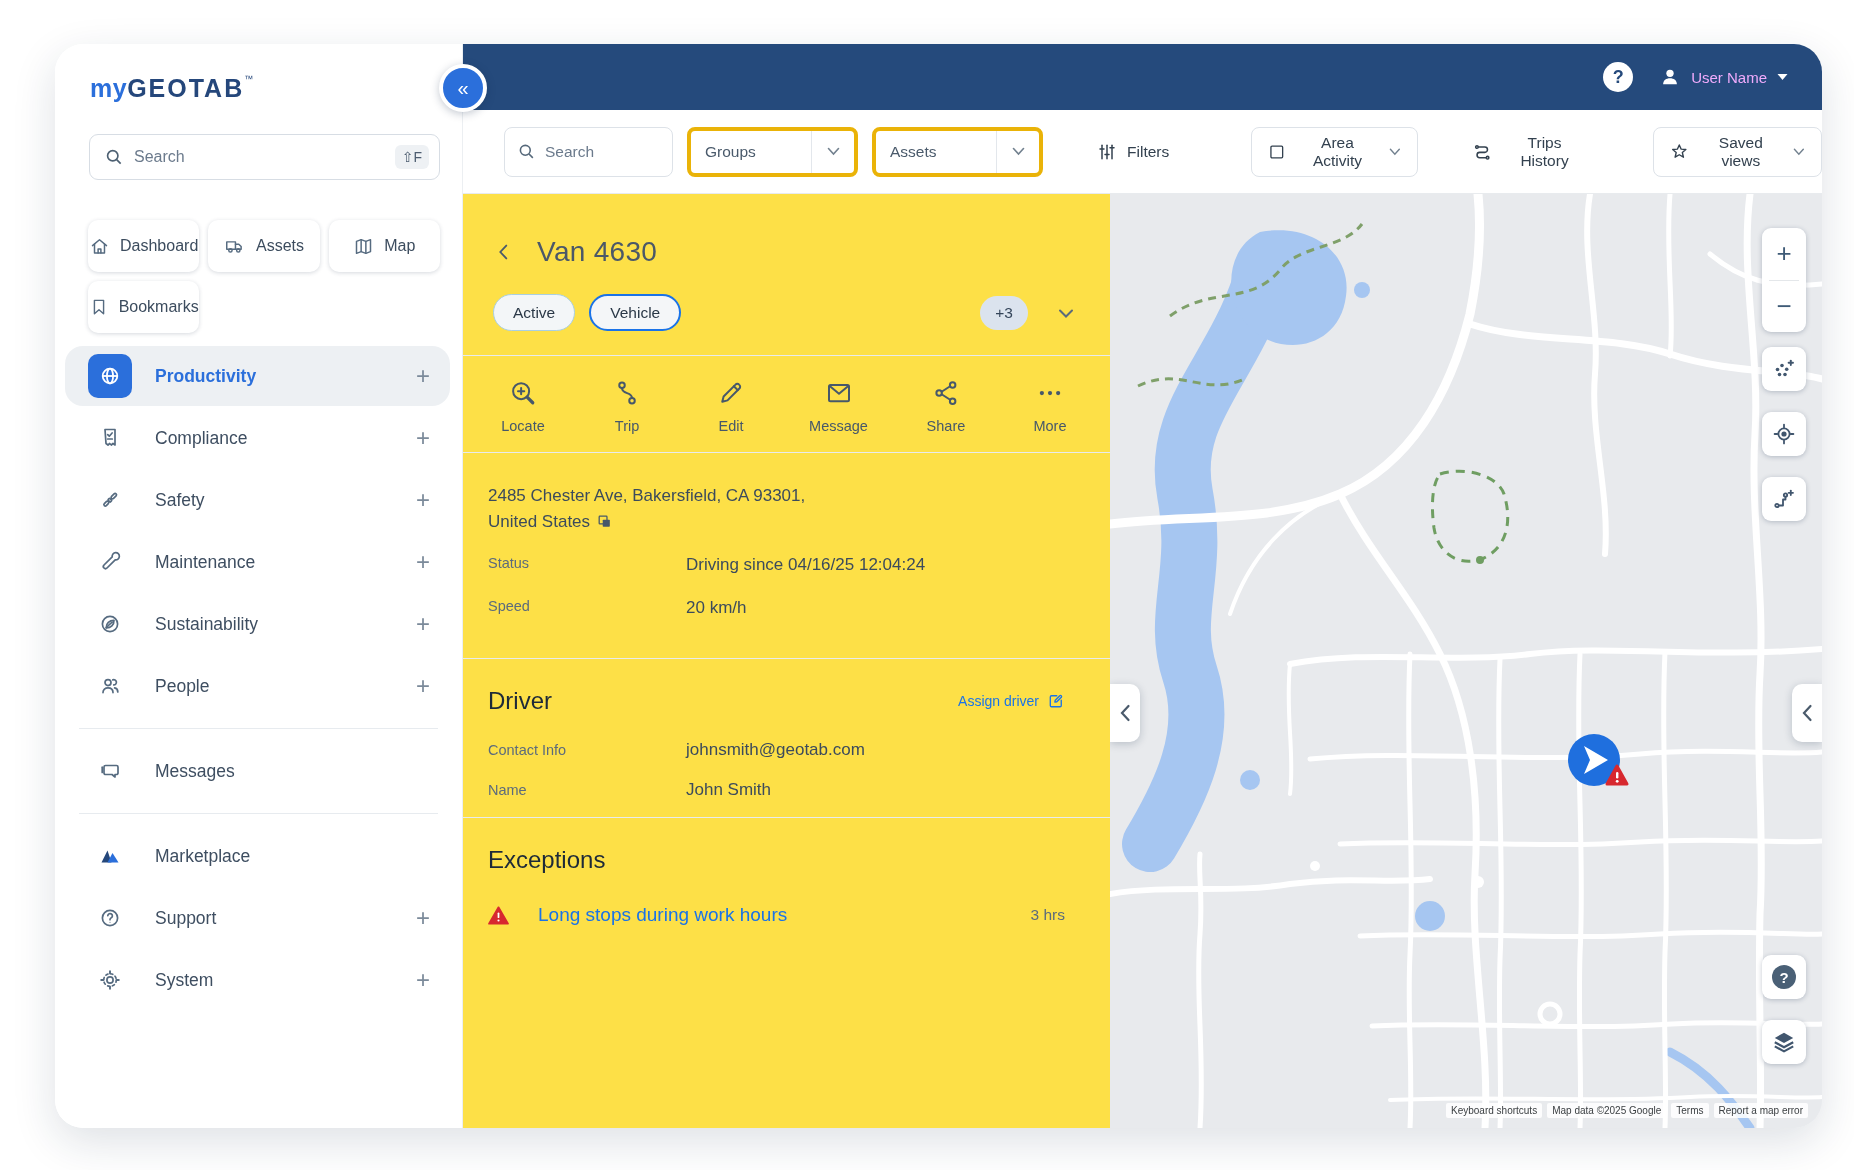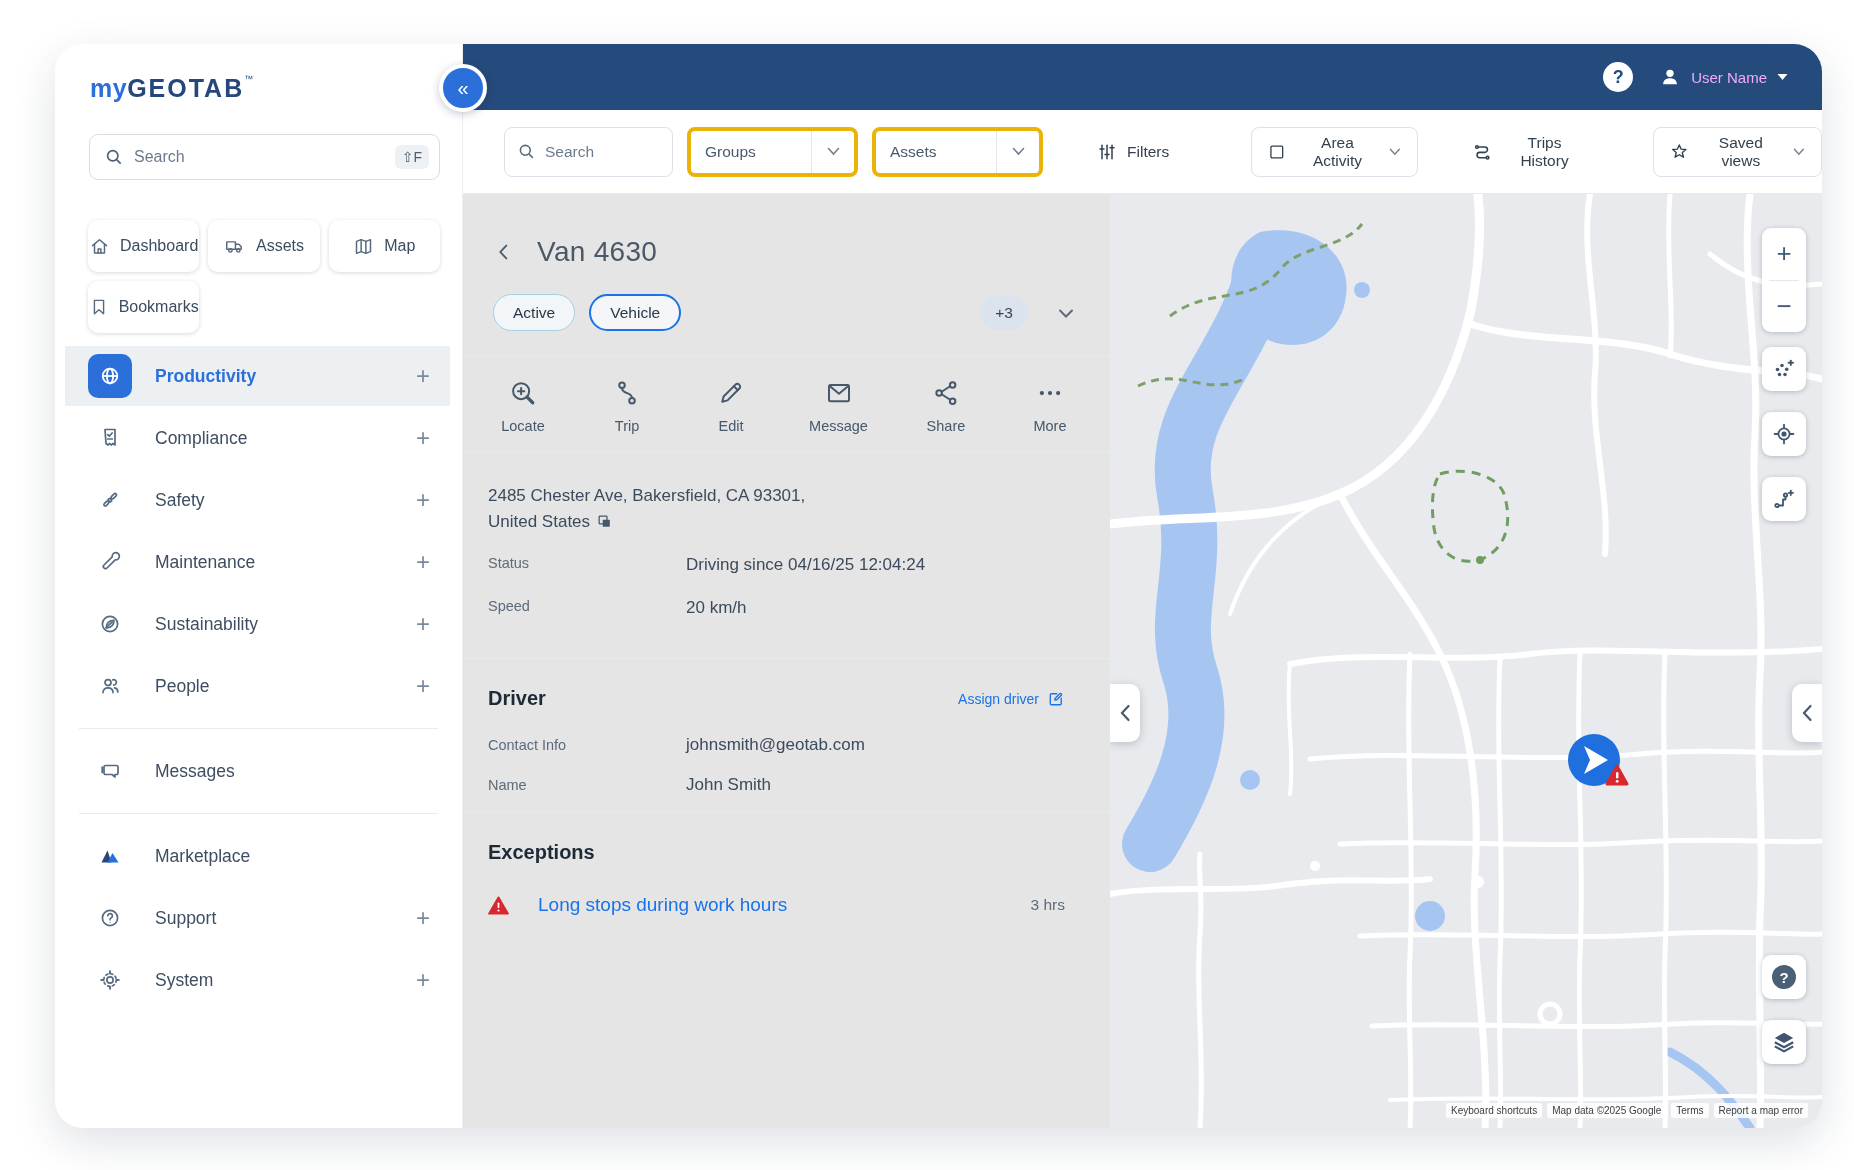--- a/index.html
+++ b/index.html
@@ -18,21 +18,21 @@
                border-radius:9px; display:flex; align-items:center; padding:0 10px 0 14px; background:#fff; }
   .sb-search input { border:none; outline:none; flex:1; font-size:16px; color:#3f4d61; margin-left:10px; font-family:inherit; }
   .sb-search input::placeholder { color:#6b7a8c; }
   .kbd { background:#eef1f4; border-radius:6px; color:#4d5d70; font-size:14px; padding:4px 7px; }
   .quick { position:absolute; left:33px; top:176px; width:352px; display:grid;
            grid-template-columns:1fr 1fr 1fr; gap:9px; }
   .qbtn { height:52px; background:#fff; border-radius:10px; box-shadow:0 1px 4px rgba(25,45,70,.18);
           display:flex; align-items:center; justify-content:center; gap:10px; font-size:16px; color:#3c4c5e; cursor:pointer; }
   .nav { position:absolute; left:0; top:300px; width:100%; }
   .nav-row { height:60px; margin:2px 12px 2px 10px; display:flex; align-items:center; padding:0 20px 0 23px;
-             border-radius:1px; cursor:pointer; }
+             border-radius:18px; cursor:pointer; }
   .nav-row .nav-ic { width:44px; height:44px; display:flex; align-items:center; justify-content:center;
                      border-radius:10px; color:#566b80; flex:0 0 44px; }
   .nav-row .lbl { font-size:17.5px; color:#3e4e61; margin-left:23px; flex:1; }
   .nav-row .plus { color:#7b8a9a; font-size:24px; font-weight:300; line-height:1; }
   .nav-row.active { background:#edf0f3; }
   .nav-row.active .nav-ic { background:#2B6FDB; color:#ffffff; }
   .nav-row.active .lbl { color:#2B6FDB; font-weight:bold; }
   .sb-div { height:1px; background:#e7ebef; margin:12px 24px; }
   .ic { display:block; }
 
@@ -59,21 +59,21 @@
   .tb-select .txt { padding:0 14px; width:120px; }
   .tb-select .sep { width:1px; height:100%; background:#e3e7ec; }
   .tb-select .car { width:42px; display:flex; justify-content:center; color:#72818f; }
   .tb-plain { height:50px; display:flex; align-items:center; gap:10px; color:#33414f; font-size:15.5px;
               padding:0 16px; cursor:pointer; background:none; border:none; font-family:inherit; }
   .tb-outline { height:50px; border:1px solid #dde2e8; border-radius:8px; display:flex; align-items:center;
                 gap:10px; color:#33414f; font-size:15.5px; padding:0 16px; cursor:pointer; background:#fff; font-family:inherit; }
   .gap1 { margin-left:24px; } .gap2 { margin-left:52px; } .gap3 { margin-left:24px; } .gap4 { margin-left:36px; }
 
   
-  .panel { position:absolute; left:408px; top:150px; width:647px; bottom:0; background:#e5e5e5; overflow:hidden; }
+  .panel { position:absolute; left:408px; top:150px; width:647px; bottom:0; background:#fde047; overflow:hidden; }
   .title-row { display:flex; align-items:center; margin:42px 0 0 30px; gap:22px; }
   .back { color:#4a5a6b; cursor:pointer; width:22px; height:22px; }
   .title { font-size:28px; color:#4b5868; letter-spacing:.3px; }
   .badge-row { display:flex; align-items:center; margin:26px 32px 0 30px; }
   .pill { height:37px; border-radius:19px; display:flex; align-items:center; padding:0 19px;
           font-size:15.5px; color:#2a3847; background:#f3f6f8; cursor:pointer; }
   .pill.active-pill { border:1.5px solid #A9CFE2; margin-right:14px; }
   .pill.vehicle-pill { border:2px solid #1A73E8; background:#f4f6f8; }
   .spacer { flex:1; }
   .count-pill { height:34px; border-radius:17px; background:#dbe3ee; color:#34455a; font-size:15.5px;
@@ -83,21 +83,21 @@
   .actions { display:flex; justify-content:space-between; padding:22px 34px 18px 34px; }
   .act { display:flex; flex-direction:column; align-items:center; gap:10px; color:#47586a;
          font-size:14.5px; cursor:pointer; min-width:52px; }
   .info { padding:30px 30px 6px 25px; }
   .inforow { display:flex; margin-bottom:17px; }
   .inflabel { width:198px; flex:0 0 198px; font-size:14.5px; color:#5c6b7c; padding-top:3px; }
   .infvalue { font-size:17px; color:#3c4b5c; line-height:26px; width:360px; }
   .copy-ic { display:inline-block; vertical-align:-3px; margin-left:6px; color:#4a5a6b; cursor:pointer; }
   .sec-hr { height:1px; background:#e8ebee; margin:14px 0 0 0; }
   .sec-head { display:flex; align-items:center; margin:28px 45px 0 25px; }
-  .sec-title { font-size:20px; font-weight:bold; color:#1e2a38; }
+  .sec-title { font-size:24px; font-weight:normal; color:#1e2a38; }
   .linkblue { color:#1A73E8; font-size:14px; display:flex; align-items:center; gap:8px; cursor:pointer; text-decoration:none; }
   .kv { display:flex; margin:0 0 14px 25px; align-items:baseline; }
   .exc-row { display:flex; align-items:center; margin:30px 45px 0 25px; }
   .exc-link { color:#1A73E8; font-size:19px; margin-left:29px; cursor:pointer; }
   .exc-dur { margin-left:auto; color:#5c6b7c; font-size:15.5px; }
 
   
   .map { position:absolute; left:1055px; right:0; top:150px; bottom:0; background:#e8eaed;
          border-radius:0 0 28px 0; overflow:hidden; }
   .map svg.canvas { position:absolute; left:0; top:0; }

